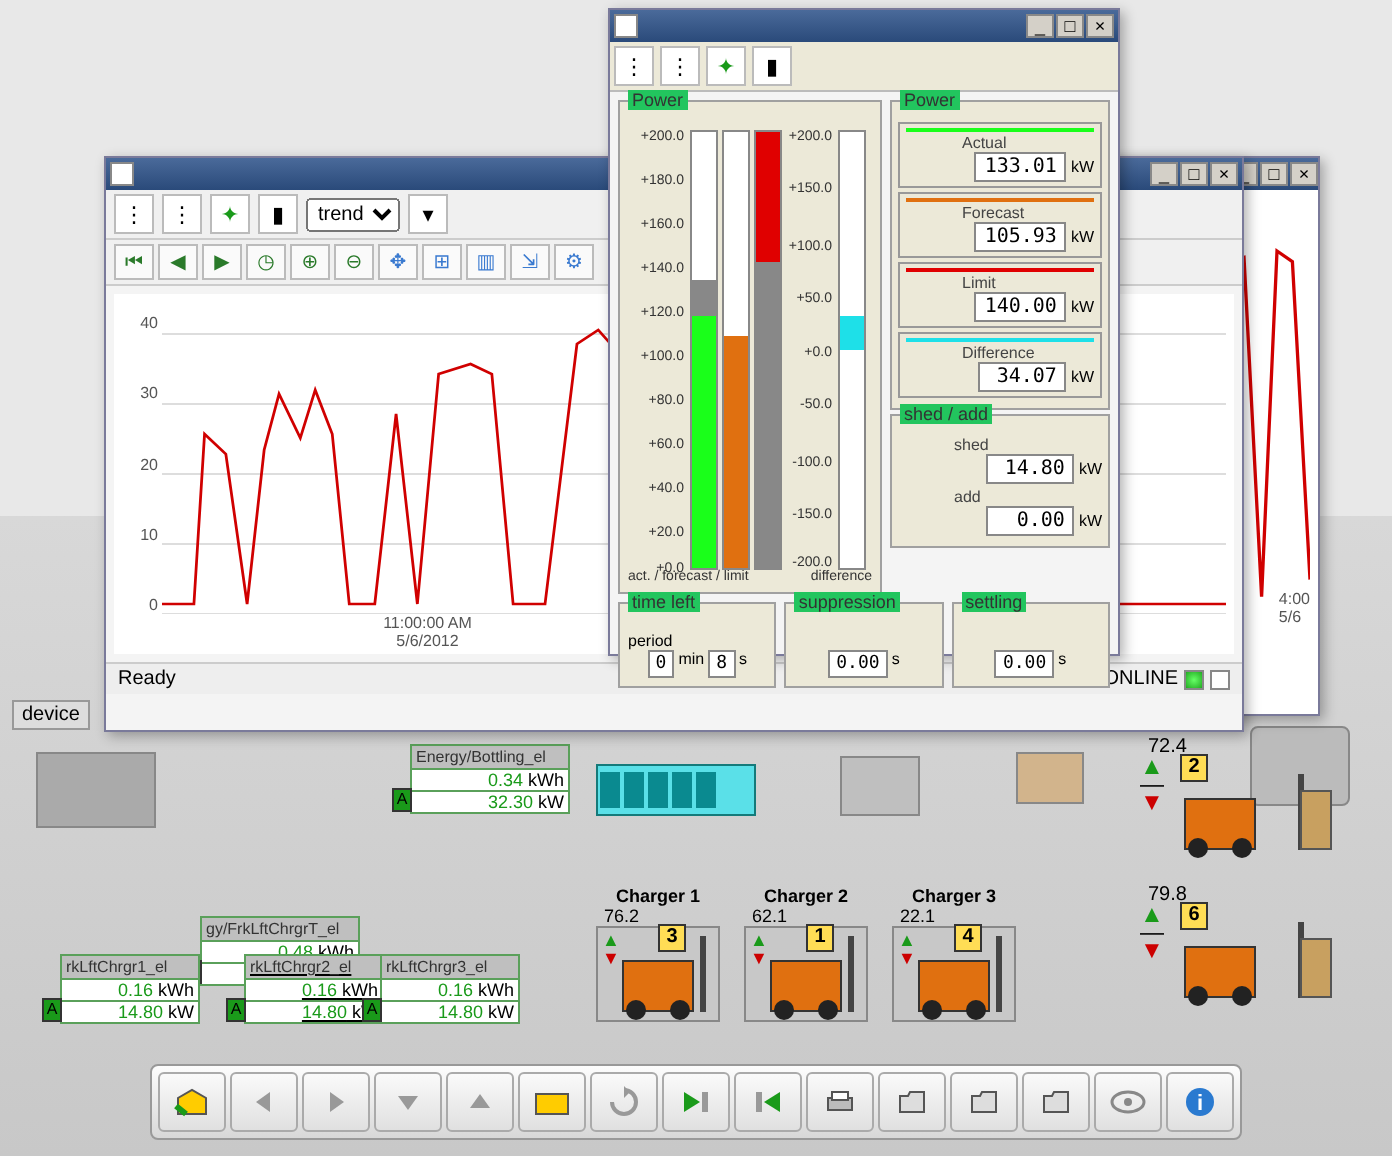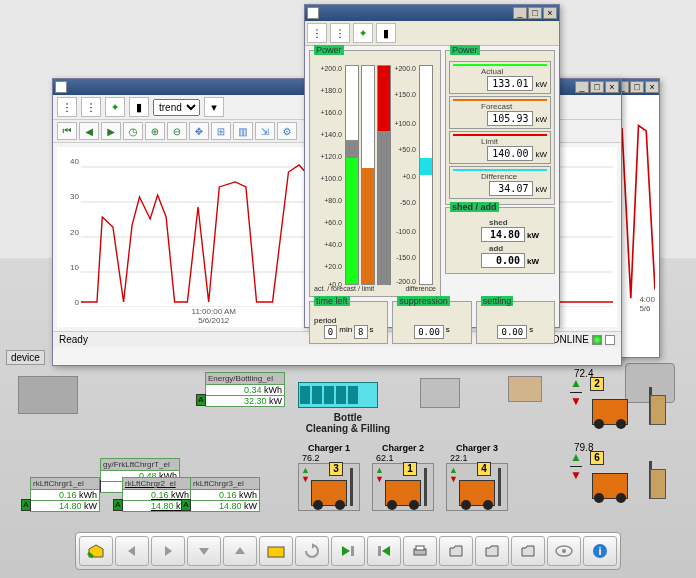--- a/index.html
+++ b/index.html
@@ -107,24 +107,20 @@
   <div class="scene-label-bar">device</div>
 
   <div class="machine-icon" style="top:118px; left:18px; width:60px; height:38px; background:#aaa;"></div>
   <div class="machine-icon" style="top:105px; left:625px; width:50px; height:40px; background:#bbb; border-radius:4px;"></div>
   <div class="machine-icon" style="top:120px; left:420px; width:40px; height:30px; background:#bfbfbf;"></div>
   <div class="machine-icon" style="top:118px; left:508px; width:34px; height:26px; background:#d2b48c;"></div>
 
   <div class="bottle-machine">
     <span class="bottle"></span><span class="bottle"></span><span class="bottle"></span><span class="bottle"></span><span class="bottle"></span>
   </div>
-  <div class="bottle-label">
-    <div>Bottle</div>
-    <div>Cleaning &amp; Filling</div>
-  </div>
 
   <div class="meter" style="top:114px; left:205px;">
     <div class="meter-title">Energy/Bottling_el</div>
     <div class="meter-row"><span class="green">0.34</span>&nbsp;<span>kWh</span></div>
     <div class="meter-row"><span class="green">32.30</span>&nbsp;<span>kW</span></div>
     <div class="indicator">A</div>
   </div>
   <div class="meter" style="top:200px; left:100px;">
     <div class="meter-title">gy/FrkLftChrgrT_el</div>
     <div class="meter-row"><span class="green">0.48</span>&nbsp;<span>kWh</span></div>
@@ -417,21 +413,21 @@
         </div>
         <div class="val-group">
           <div class="color-bar" style="background:#1ee0e8;"></div>
           <div class="lbl">Difference</div>
           <div class="val-row">
               <span class="val">34.07</span>
               <span class="unit">kW</span>
             </div>
         </div>
       </div>
-      <div class="fieldset" style="padding:10px 15px 3px;font-weight:bold;">
+      <div class="fieldset" style="padding:10px 3px 3px;">
         <div class="legend">shed / add</div>
         <div class="val-group" style="border:none; padding:0;">
           <div class="lbl">shed</div>
           <div class="val-row">
               <span class="val">14.80</span>
               <span class="unit">kW</span>
             </div>
         </div>
         <div class="val-group" style="border:none; padding:0;">
           <div class="lbl">add</div>

